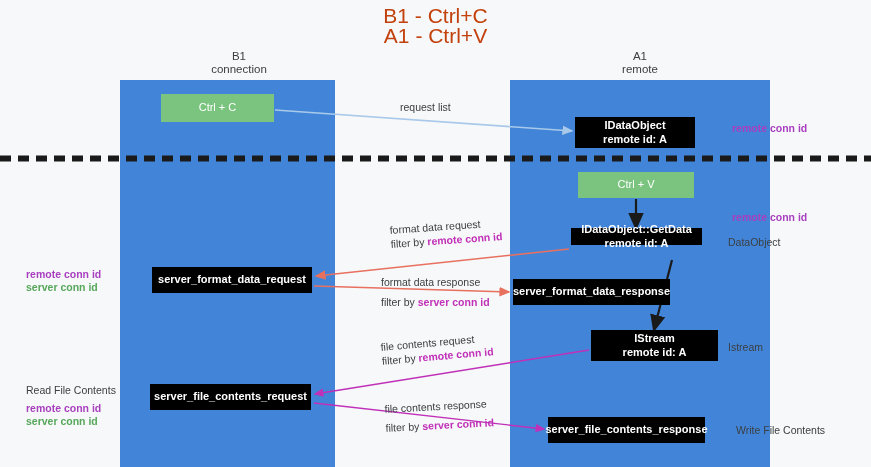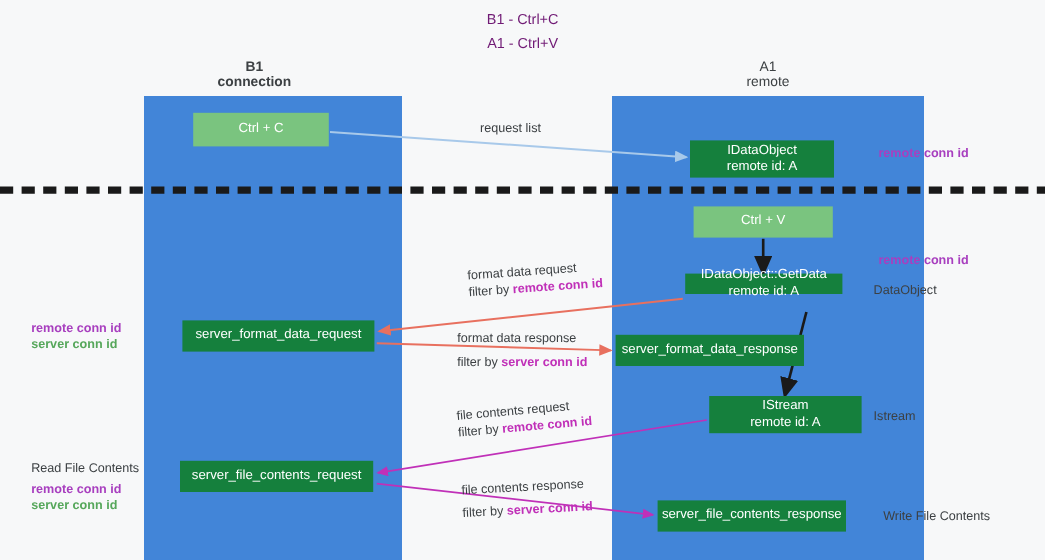--- a/index.html
+++ b/index.html
@@ -22,33 +22,33 @@
   
   .lane-head {
     position:absolute; text-align:center; font-size:11.5px; line-height:13px;
     color:#3c4043; width:200px;
   }
   .lane-head .l2 { display:block; }
 
   
   #title {
     position:absolute; left:0; top:6px; width:871px; text-align:center;
-    font-size:12px; line-height:20px; color:#701a75;
+    font-size:21px; line-height:20px; color:#c2410c;
   }
   #title span { display:block; }
 
   
   .box {
     position:absolute; display:flex; flex-direction:column;
     align-items:center; justify-content:center;
     font-size:11px; line-height:13.5px; color:#ffffff;
     text-align:center; padding:2px 4px;
   }
   .box.green { background:#7ac47f; }
-  .box.orange { background:#15803d; }
+  .box.orange { background:#000000;font-weight:bold; }
   .box .l2 { display:block; }
 
   #box-ctrlc   { left:161px; top:94px;  width:113px; height:28px; }
   #box-idataobj{ left:575px; top:117px; width:120px; height:31px; }
   #box-ctrlv   { left:578px; top:172px; width:116px; height:26px; }
   #box-getdata { left:571px; top:228px; width:131px; height:17px; }
   #box-sfdreq  { left:152px; top:267px; width:160px; height:26px; }
   #box-sfdresp { left:513px; top:279px; width:157px; height:26px; }
   #box-istream { left:591px; top:330px; width:127px; height:31px; }
   #box-sfcreq  { left:150px; top:384px; width:161px; height:26px; }
@@ -97,21 +97,21 @@
 <div id="stage">
 
   <div class="lane" id="lane-b1"></div>
   <div class="lane" id="lane-a1"></div>
 
   <div id="title">
     <span>B1 - Ctrl+C</span>
     <span>A1 - Ctrl+V</span>
   </div>
 
-  <div class="lane-head" style="left:112px; top:50px;font-weight:bold;">
+  <div class="lane-head" style="left:139px; top:50px;">
     <span>B1</span>
     <span class="l2">connection</span>
   </div>
   <div class="lane-head" style="left:540px; top:50px;">
     <span>A1</span>
     <span class="l2">remote</span>
   </div>
 
   <svg id="wires" viewBox="0 0 871 467">
     <defs>

